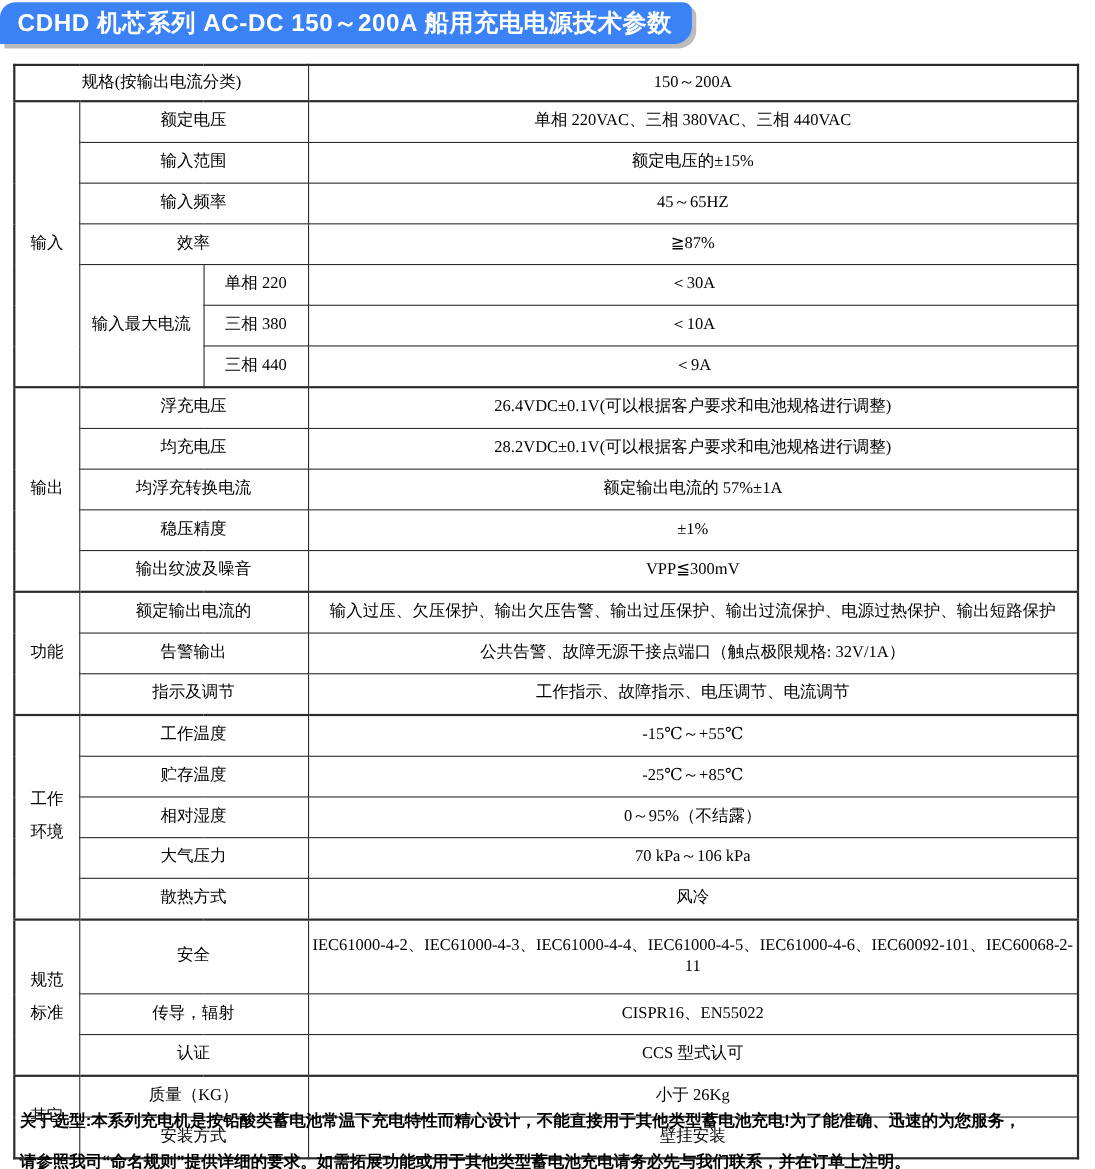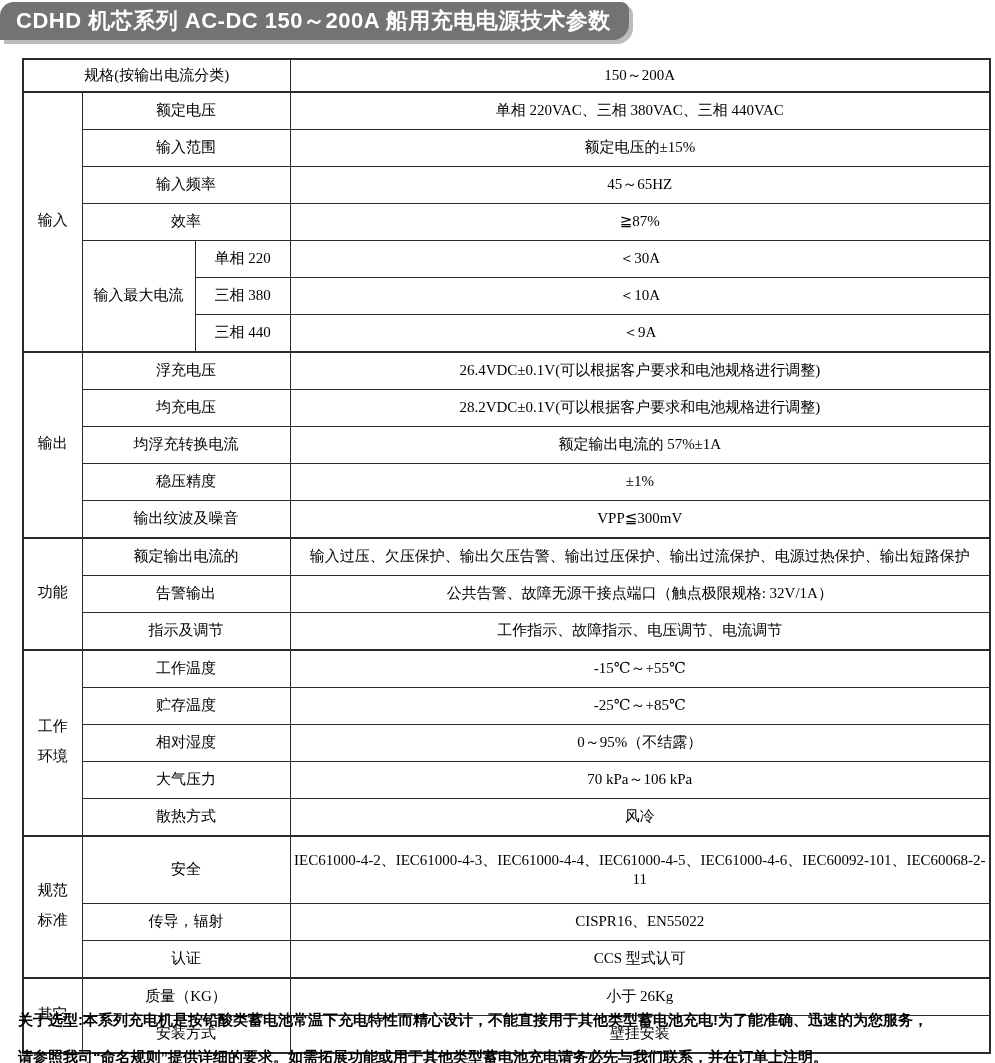--- a/index.html
+++ b/index.html
@@ -6,35 +6,35 @@
   body{
     position:relative;
     width:995px;height:1063px;
     font-family:"Liberation Serif","DejaVu Serif",serif;
     color:#000;
   }
   
   .title-badge{
     position:absolute;left:0;top:2px;
     display:inline-block;
-    background:#737373;
+    background:#3b82f6;
     color:#fff;
     font-family:"Liberation Sans","DejaVu Sans",sans-serif;
     font-weight:bold;
     font-size:22px;
     line-height:26px;
     padding:6px 18px 6px 16px;
     border-radius:14px 8px 16px 0;
     box-shadow:4px 4px 0 #bcbcbc;
     letter-spacing:0.5px;
     white-space:nowrap;
   }
   
   table.spec{
-    position:absolute;left:22px;top:58px;
+    position:absolute;left:12px;top:58px;
     width:967px;
     border-collapse:collapse;
     table-layout:fixed;
     font-size:15px;
   }
   table.spec{border:2px solid #2b2b2b;}
   table.spec td{
     border:1px solid #2b2b2b;
     text-align:center;
     vertical-align:middle;

